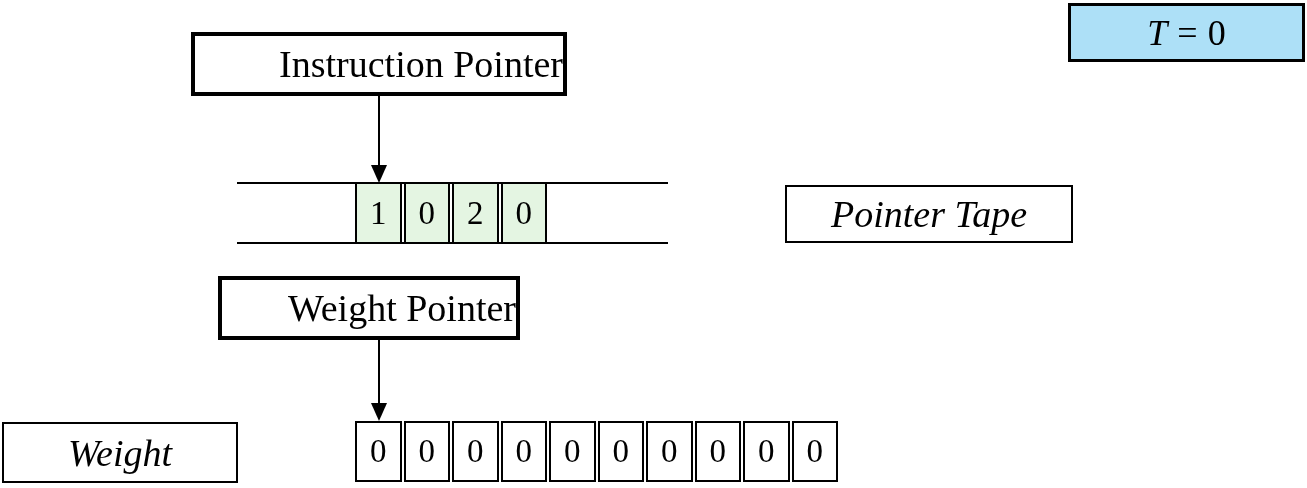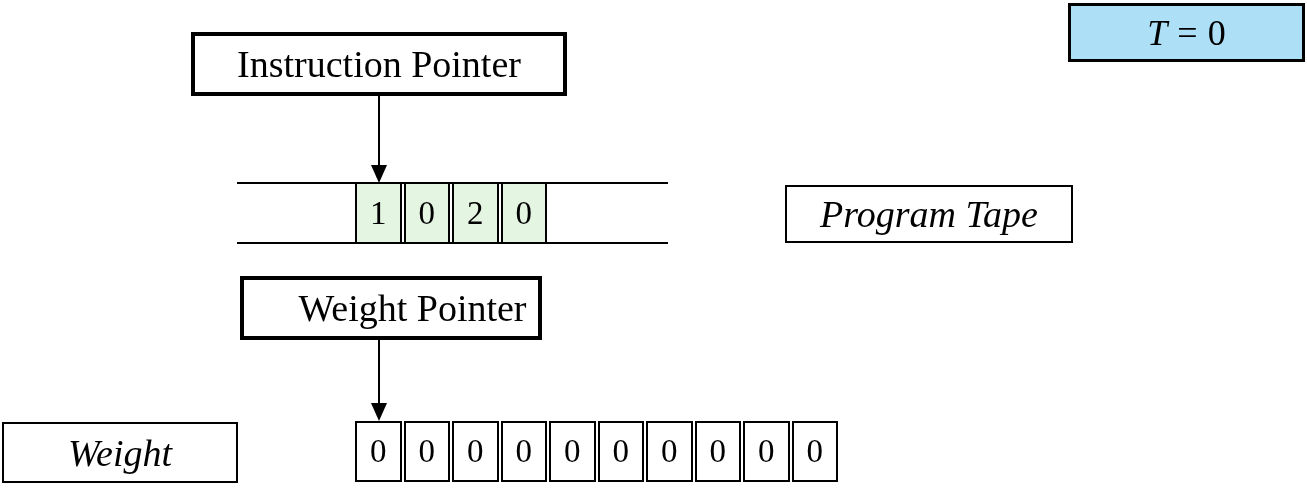--- a/index.html
+++ b/index.html
@@ -20,24 +20,24 @@
 
   
   .box {
     display: flex;
     align-items: center;
     justify-content: center;
     background: #ffffff;
     border: 2px solid #000000;
     white-space: nowrap;
   }
-  .box.thick { border-width: 4px; }
+  .box.thick { border-width: 4px; justify-content: flex-end; }
 
   .ip-box   { left: 191px; top: 32px;  width: 376px; height: 64px; font-size: 38px; }
-  .wp-box   { left: 240px; top: 276px; width: 302px; height: 64px; font-size: 38px; padding-left: 43px; }
+  .wp-box   { left: 218px; top: 276px; width: 302px; height: 64px; font-size: 38px; padding-left: 43px; }
   .pt-box   { left: 785px; top: 185px; width: 288px; height: 58px; font-size: 38px; font-style: italic; }
   .w-box    { left: 2px;   top: 422px; width: 236px; height: 61px; font-size: 38px; font-style: italic; }
   .time-box { left: 1068px; top: 3px;  width: 237px; height: 59px; font-size: 36px; border-width: 3px; }
   .time-box .math-var { font-style: italic; margin-right: 10px; }
   .time-box .math-eq  { margin-right: 10px; }
 
   
   .tape {
     left: 237px; top: 182px; width: 431px; height: 62px;
     border-top: 2px solid #000000;
@@ -99,21 +99,21 @@
       <div class="cell prog-cell" style="background-color: rgb(228, 245, 226);">1</div>
 
       <div class="cell prog-cell" style="background-color: rgb(228, 245, 226);">0</div>
 
       <div class="cell prog-cell" style="background-color: rgb(228, 245, 226);">2</div>
 
       <div class="cell prog-cell" style="background-color: rgb(228, 245, 226);">0</div>
     </div>
 
   <div class="abs box pt-box">
-    <span>Program Tape</span>
+    <span>Pointer Tape</span>
   </div>
 
   <div class="abs box time-box" style="background-color: rgb(173, 224, 247);">
     <span class="math-var">T</span>
     <span class="math-eq">=</span>
     <span class="math-val">0</span>
   </div>
 
   <div class="abs box thick wp-box">
     <span>Weight Pointer</span>

